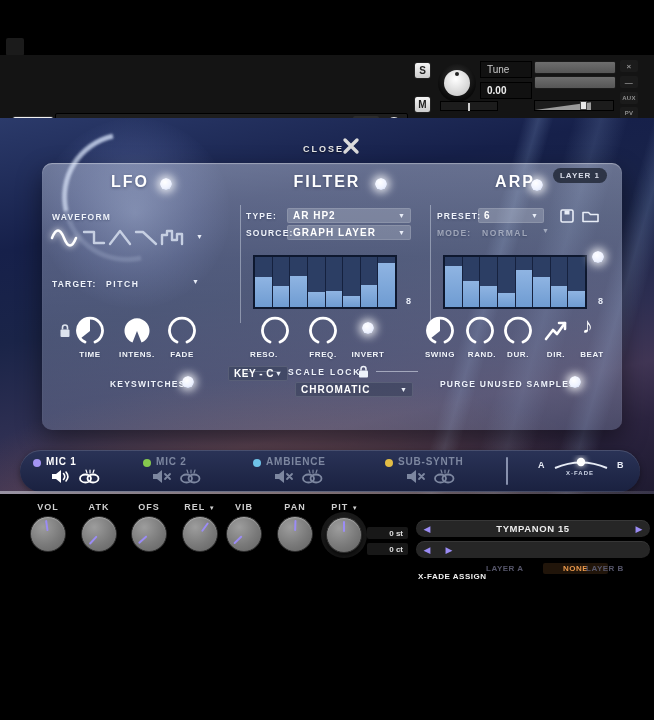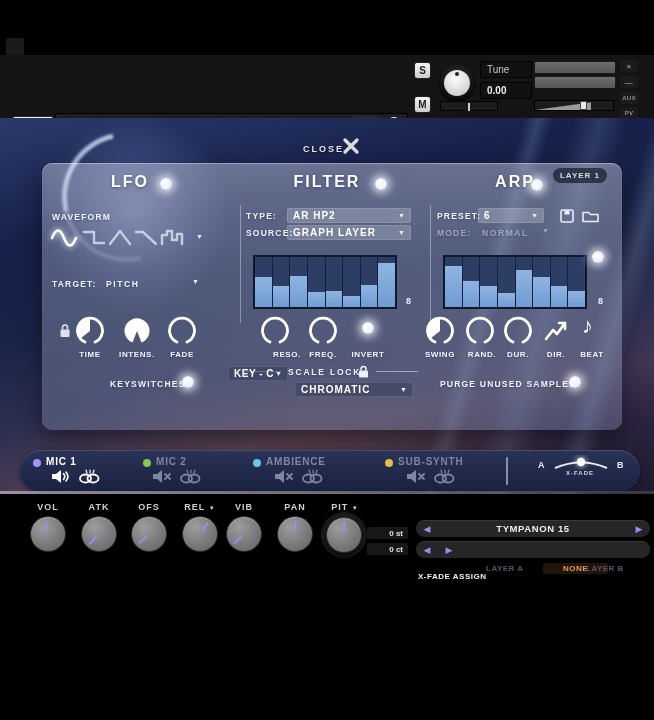--- a/index.html
+++ b/index.html
@@ -352,21 +352,21 @@
       <svg width="30" height="30" viewBox="0 0 30 30">
           <path d="M10 26 A12.5 12.5 0 1 1 20 26" fill="none" stroke="#fff" stroke-width="2.8" stroke-linecap="round"></path>
         </svg>
     </div>
     <div class="abs" style="left:266px;top:153px">
       <svg width="30" height="30" viewBox="0 0 30 30">
           <path d="M10 26 A12.5 12.5 0 1 1 20 26" fill="none" stroke="#fff" stroke-width="2.8" stroke-linecap="round"></path>
         </svg>
     </div>
     <div class="gdot abs" style="left:320px;top:159px"></div>
-    <div class="knob-label" style="left:226px;top:187px;width:38px">RESO.</div>
+    <div class="knob-label" style="left:203px;top:187px;width:38px">RESO.</div>
     <div class="knob-label" style="left:262px;top:187px;width:38px">FREQ.</div>
     <div class="knob-label" style="left:306px;top:187px;width:40px">INVERT</div>
     <div class="hline" style="left:201px;top:208px;width:38px"></div>
     <div class="plabel" style="left:246px;top:204px;letter-spacing:1.8px">SCALE LOCK</div>
     <div class="abs" style="left:316px;top:202px">
       <svg width="11" height="13" viewBox="0 0 11 13">
           <rect x="1" y="5.5" width="9" height="7" rx="1" fill="#eef2fa"></rect>
           <path d="M3 5.5 V4 a2.5 2.5 0 0 1 5 0 V5.5" fill="none" stroke="#eef2fa" stroke-width="1.5"></path>
         </svg>
     </div>

